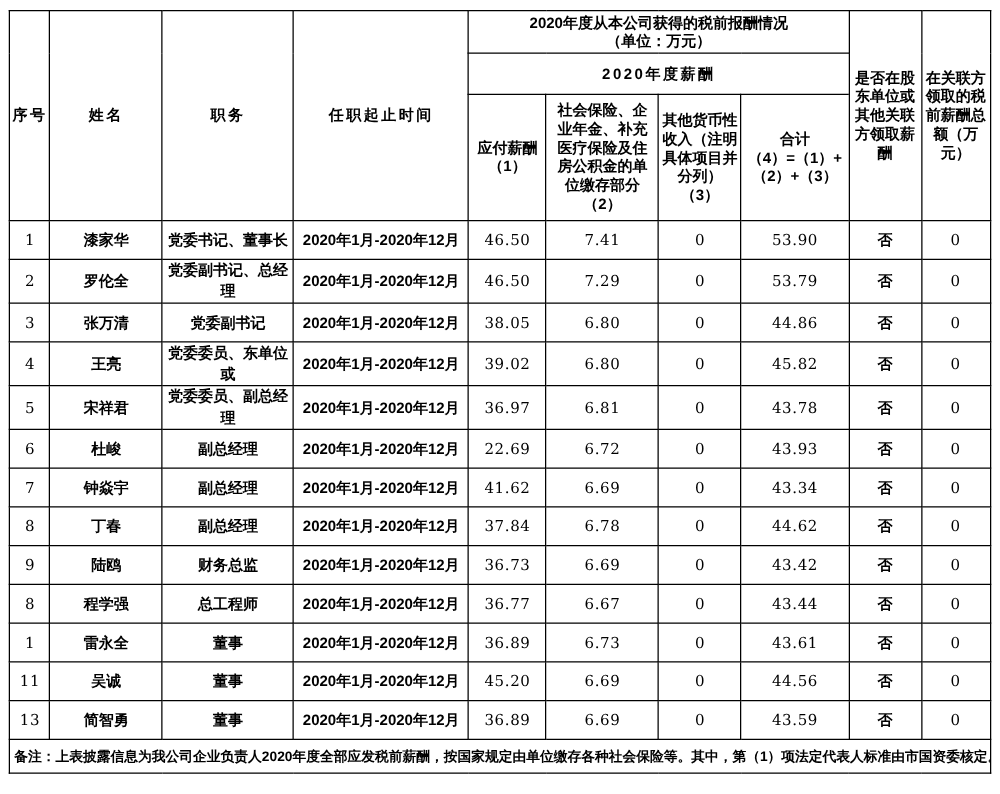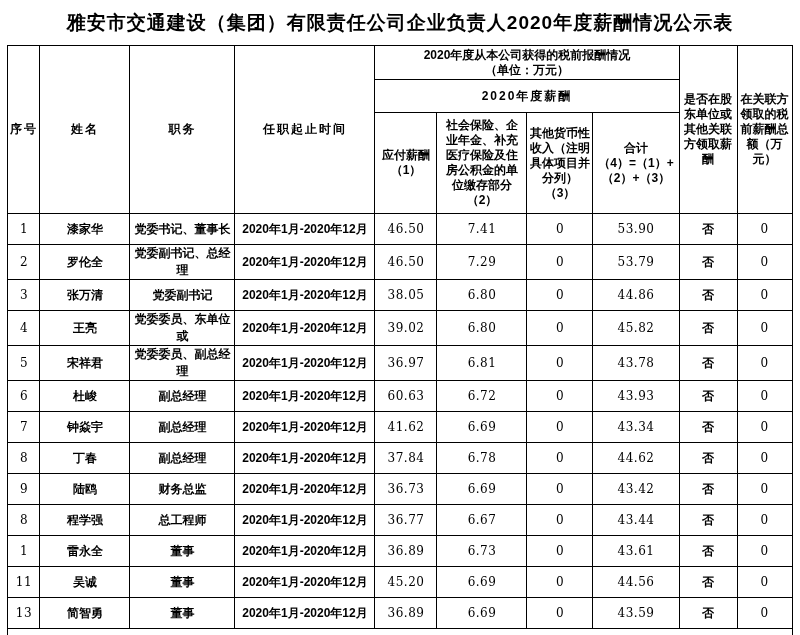--- a/index.html
+++ b/index.html
@@ -70,21 +70,20 @@
     font-weight: bold;
     letter-spacing: 0;
     padding: 2px 3px;
     white-space: nowrap;
   }
 </style>
 </head>
 <body>
 
 <div class="page">
-  <h1 class="title">雅安市交通建设（集团）有限责任公司企业负责人2020年度薪酬情况公示表</h1>
 
   <table class="salary">
     <colgroup>
       <col style="width:32px">
         <col style="width:90px">
         <col style="width:105px">
         <col style="width:140px">
       <col style="width:62px">
         <col style="width:90px">
         <col style="width:66px">
@@ -192,21 +191,21 @@
         <td class="num">0</td>
         <td class="num">43.78</td>
         <td>否</td>
         <td class="num">0</td>
       </tr>
       <tr>
         <td class="num">6</td>
         <td>杜峻</td>
         <td>副总经理</td>
         <td class="c-tenure">2020年1月-2020年12月</td>
-        <td class="num">60.63</td>
+        <td class="num">22.69</td>
         <td class="num">6.72</td>
         <td class="num">0</td>
         <td class="num">43.93</td>
         <td>否</td>
         <td class="num">0</td>
       </tr>
       <tr>
         <td class="num">7</td>
         <td>钟焱宇</td>
         <td>副总经理</td>

